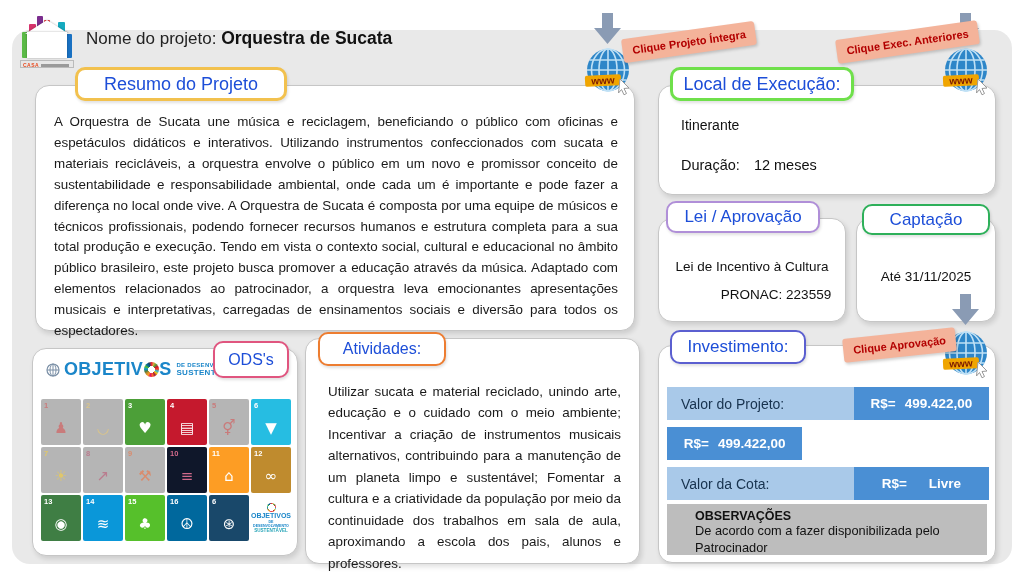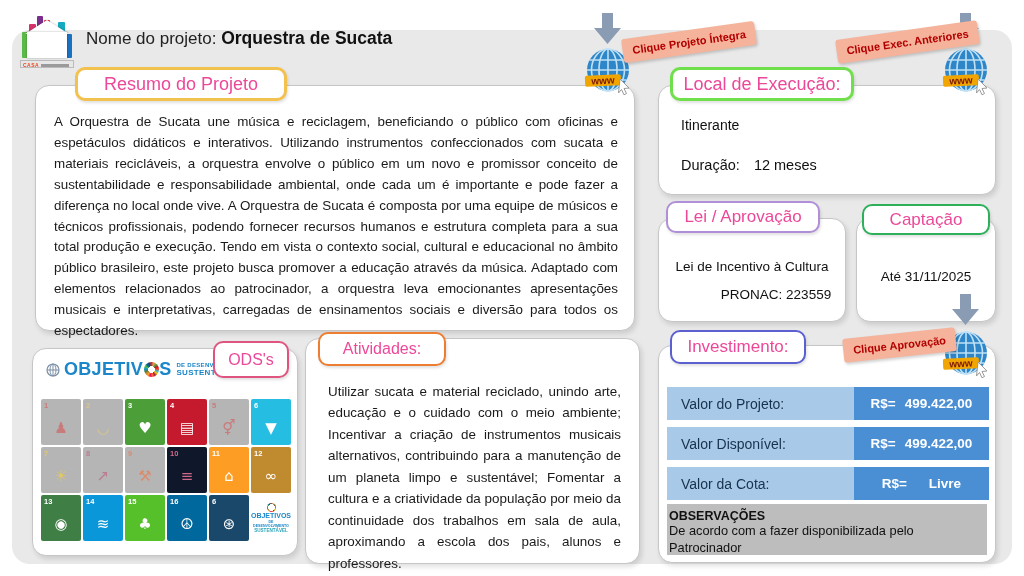--- a/index.html
+++ b/index.html
@@ -26,21 +26,21 @@
                   border:1px solid #bbb; }
   .logo-caption i { display:inline-block; width:28px; height:3px; background:#9a9a9a; }
 
   .hdr-line { left:86px; top:28px; font-size:17px; color:#222; }
   .hdr-line b { font-size:17.5px; color:#111; }
 
   
   .card { background:#fff; border:1.5px solid #c6c6c6; border-radius:14px;
           box-shadow:2px 3px 5px rgba(0,0,0,.12); }
   .tab  { background:#fff; border-radius:10px; display:flex; align-items:center;
-          justify-content:center; color:#ec4899; box-shadow:1px 2px 3px rgba(0,0,0,.12);
+          justify-content:center; color:#1d4ed8; box-shadow:1px 2px 3px rgba(0,0,0,.12);
           z-index:5; }
 
   
   .resumo-card { left:35px; top:85px; width:600px; height:246px; }
   .resumo-tab  { left:75px;  top:67px; width:212px; height:34px; border:3px solid #f2c14e; font-size:18px; }
   .resumo-text { position:absolute; left:18px; right:16px; top:26px; font-size:13.4px;
                  line-height:1.56; text-align:justify; color:#1a1a1a; }
 
   
   .local-card { left:658px; top:85px; width:338px; height:110px; }
@@ -64,21 +64,21 @@
   .invest-card { left:658px; top:345px; width:338px; height:218px; }
   .invest-tab  { left:670px; top:330px; width:136px; height:34px; border:2.5px solid #5b5fd0; font-size:17px; }
   .inv-row { position:absolute; left:8px; width:322px; height:33px; display:flex; }
   .inv-row .lbl { width:58%; background:#a9c9e9; display:flex; align-items:center;
                   padding-left:14px; font-size:14px; color:#17324e; }
   .inv-row .val { width:42%; background:#4a8fd4; display:flex; align-items:center;
                   justify-content:center; gap:9px; color:#fff; font-weight:bold; font-size:13.5px; }
   .inv-r1 { top:41px; } .inv-r2 { top:81px; } .inv-r3 { top:121px; }
   .inv-r3 .val { gap:22px; }
   .obs { position:absolute; left:8px; right:8px; top:158px; bottom:7px; background:#bdbdbd;
-         padding:5px 2px; color:#111; }
+         padding:5px 28px; color:#111; }
   .obs .t { font-size:12.5px; font-weight:bold; }
   .obs .x { font-size:12.8px; line-height:1.3; }
 
   
   .ods-card { left:32px; top:348px; width:266px; height:208px; }
   .ods-tab  { left:213px; top:341px; width:76px; height:37px; border:2.5px solid #e0557f; font-size:16px; }
   .ods-logo { position:absolute; left:12px; top:10px; display:flex; align-items:center; gap:3px; }
   .ods-word { font-size:18px; font-weight:bold; color:#1b86c9; letter-spacing:.3px; display:flex; align-items:center; }
   .sdg-wheel { width:15px; height:15px; border-radius:50%; display:inline-block; margin:0 .5px;
        background: radial-gradient(circle,#fff 0 3.2px,transparent 3.4px),
@@ -234,21 +234,20 @@
 
 <div class="abs card invest-card">
   <div class="inv-row inv-r1">
     <div class="lbl">Valor do Projeto:</div>
     <div class="val">
       <span>R$=</span>
       <span>499.422,00</span>
     </div>
   </div>
   <div class="inv-row inv-r2">
-    <div class="lbl">Valor Disponível:</div>
     <div class="val">
       <span>R$=</span>
       <span>499.422,00</span>
     </div>
   </div>
   <div class="inv-row inv-r3">
     <div class="lbl">Valor da Cota:</div>
     <div class="val">
       <span>R$=</span>
       <span>Livre</span>

